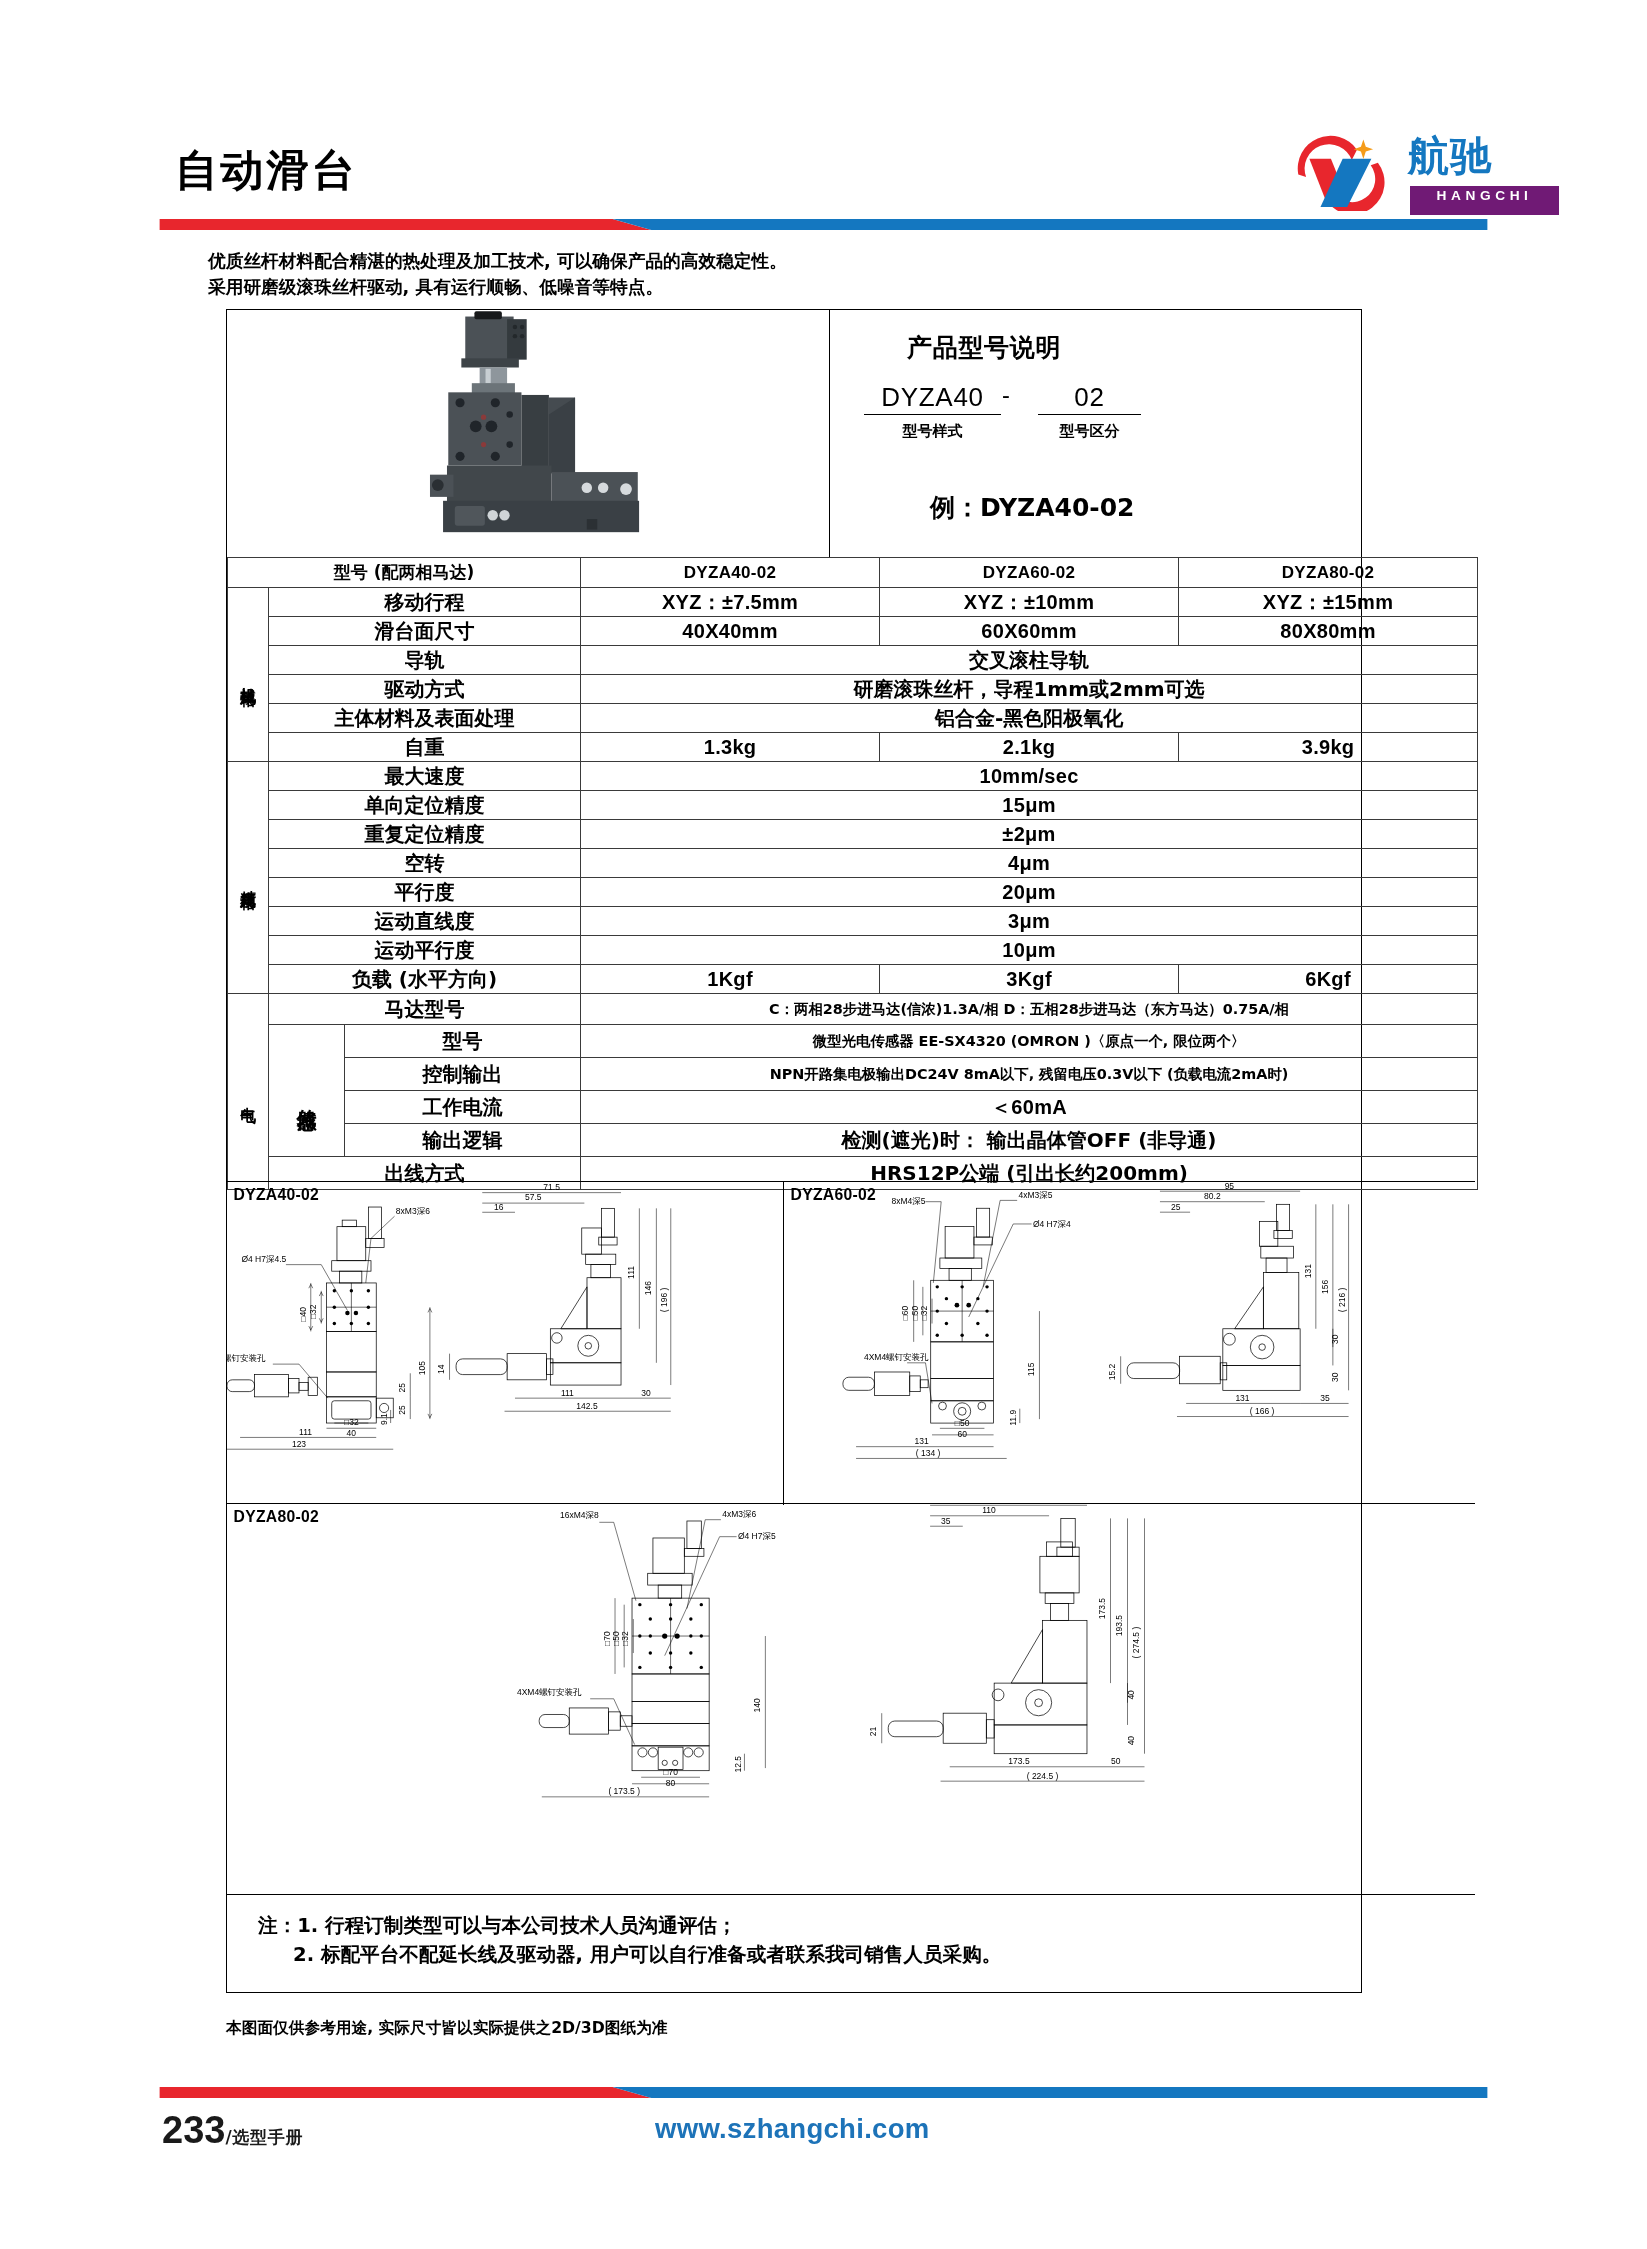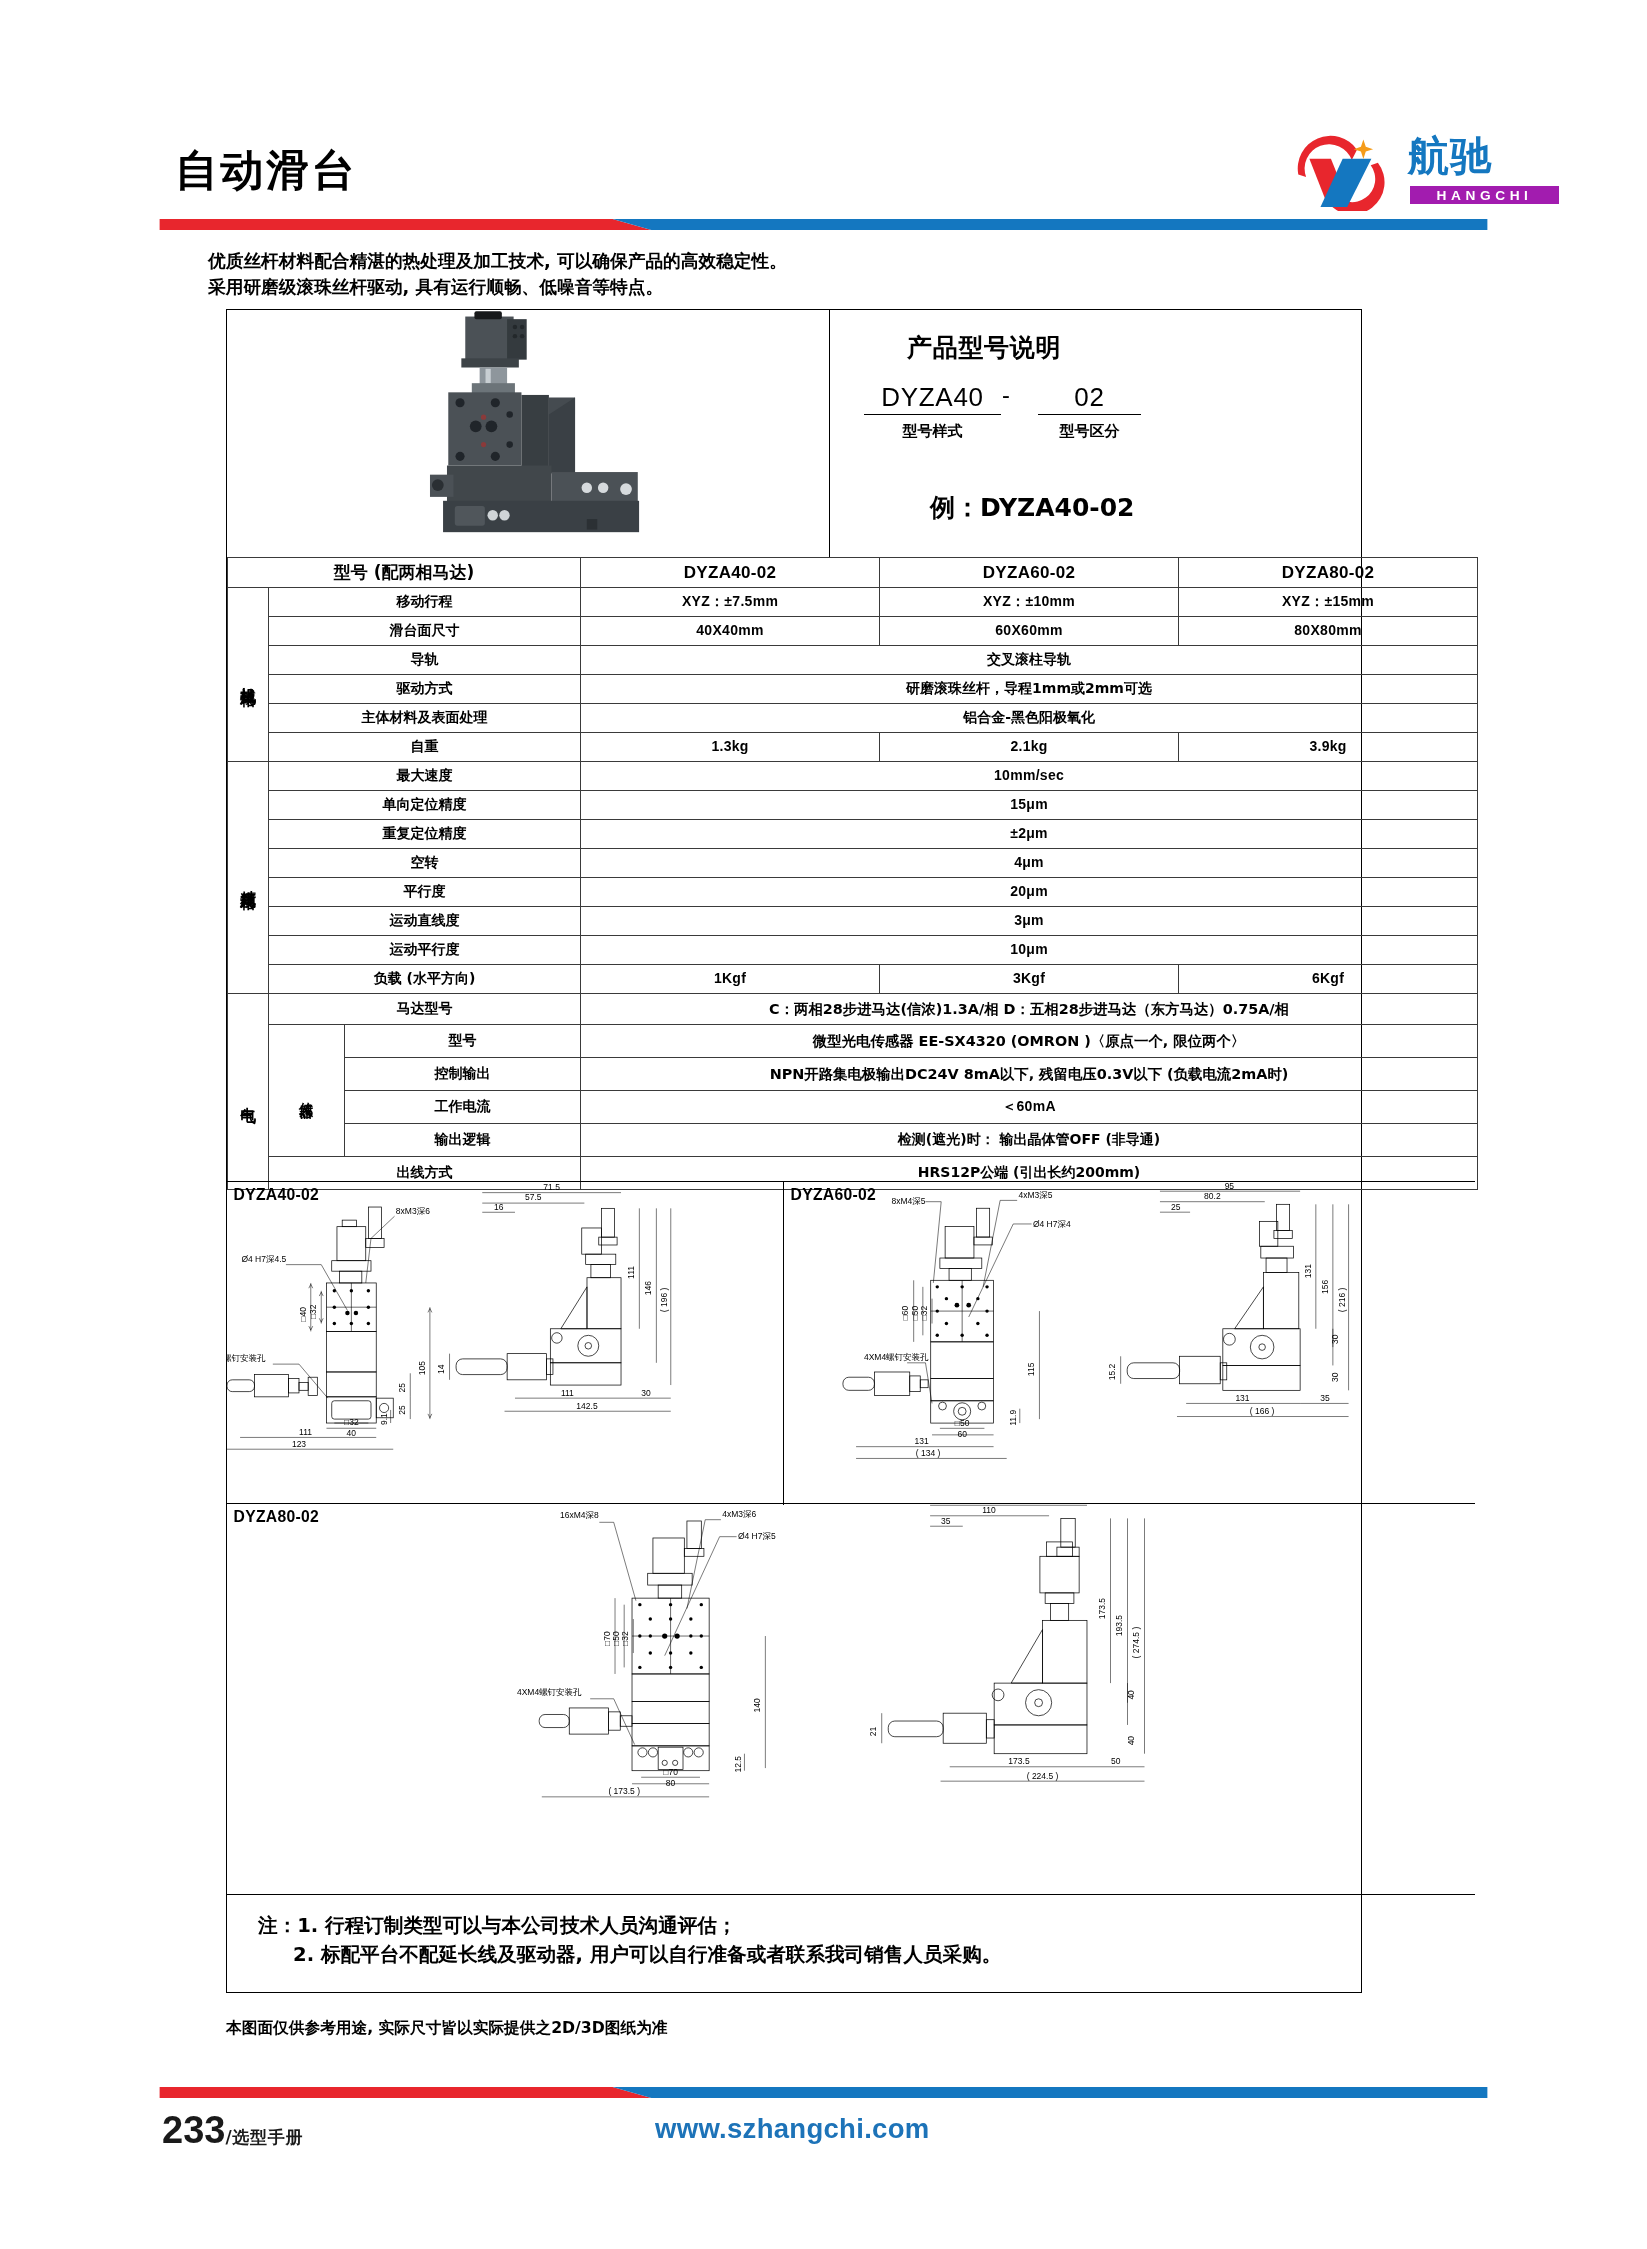--- a/index.html
+++ b/index.html
@@ -20,22 +20,22 @@
     font-family: "DejaVu Sans", "Liberation Sans", sans-serif;
     white-space: nowrap; line-height: 1;
   }
   .header-rule { position: absolute; left: 152px; top: 219px; width: 1343px; height: 11px; }
 
   .logo-wrap { position: absolute; left: 1280px; top: 134px; width: 327px; height: 79px; }
   .logo-mark { position: absolute; left: 0; top: 0; width: 124px; height: 77px; }
   .logo-cn { position: absolute; left: 128px; top: 1.3px;
     font-size: 41px; font-weight: bold; color: #1477c0; letter-spacing: 1.3px;
     font-family: "DejaVu Sans", "Liberation Sans", sans-serif; line-height: 1.05; }
-  .logo-en { position: absolute; left: 130px; top: 52px; width: 149px; height: 18px;
-    background: #a21caf; color: #fff; font-size: 13.7px; font-weight: bold;
+  .logo-en { position: absolute; left: 130px; top: 52px; width: 149px; height: 29px;
+    background: #701a75; color: #fff; font-size: 13.7px; font-weight: bold;
     letter-spacing: 4.6px; text-align: center; line-height: 19.6px; }
 
   
   .intro { position: absolute; left: 208px; top: 249px; width: 1113px;
     font-size: 17.7px; font-weight: bold; line-height: 1.45;
     font-family: "DejaVu Sans", "Liberation Sans", sans-serif; }
 
   
   .frame { position: absolute; left: 226px; top: 309px; width: 1136px; height: 1684px;
            border: 1.3px solid #000; }
@@ -56,21 +56,21 @@
   .mdash { position: absolute; left: 172px; top: 72px; font-size: 23.6px; }
   .example { position: absolute; left: 100px; top: 181px; font-size: 25px; font-weight: bold;
     font-family: "DejaVu Sans", "Liberation Sans", sans-serif; white-space: nowrap; }
 
   
   .spec { position: absolute; left: 0; top: 247px; width: 1248px;
           border-collapse: collapse; table-layout: fixed; }
   .spec td {
     border: 1px solid #3a3a3a;
     text-align: center; vertical-align: middle;
-    font-size: 14px; font-weight: bold;
+    font-size: 20px; font-weight: bold;
     font-family: "DejaVu Sans", "Liberation Sans", sans-serif;
     padding: 0 2.6px;
     line-height: 1.25;
   }
   .spec td.num { font-family: "Liberation Sans", sans-serif; letter-spacing: 0.3px; }
   .spec td.grp { width: 41px; font-size: 15.7px; }
   .spec td.grp span { writing-mode: vertical-rl; text-orientation: upright;
                       letter-spacing: 1.3px; display: inline-block; line-height: 1.15; }
   .spec td.sub { width: 76px; }
   .spec td.sub span { writing-mode: vertical-rl; text-orientation: upright;

